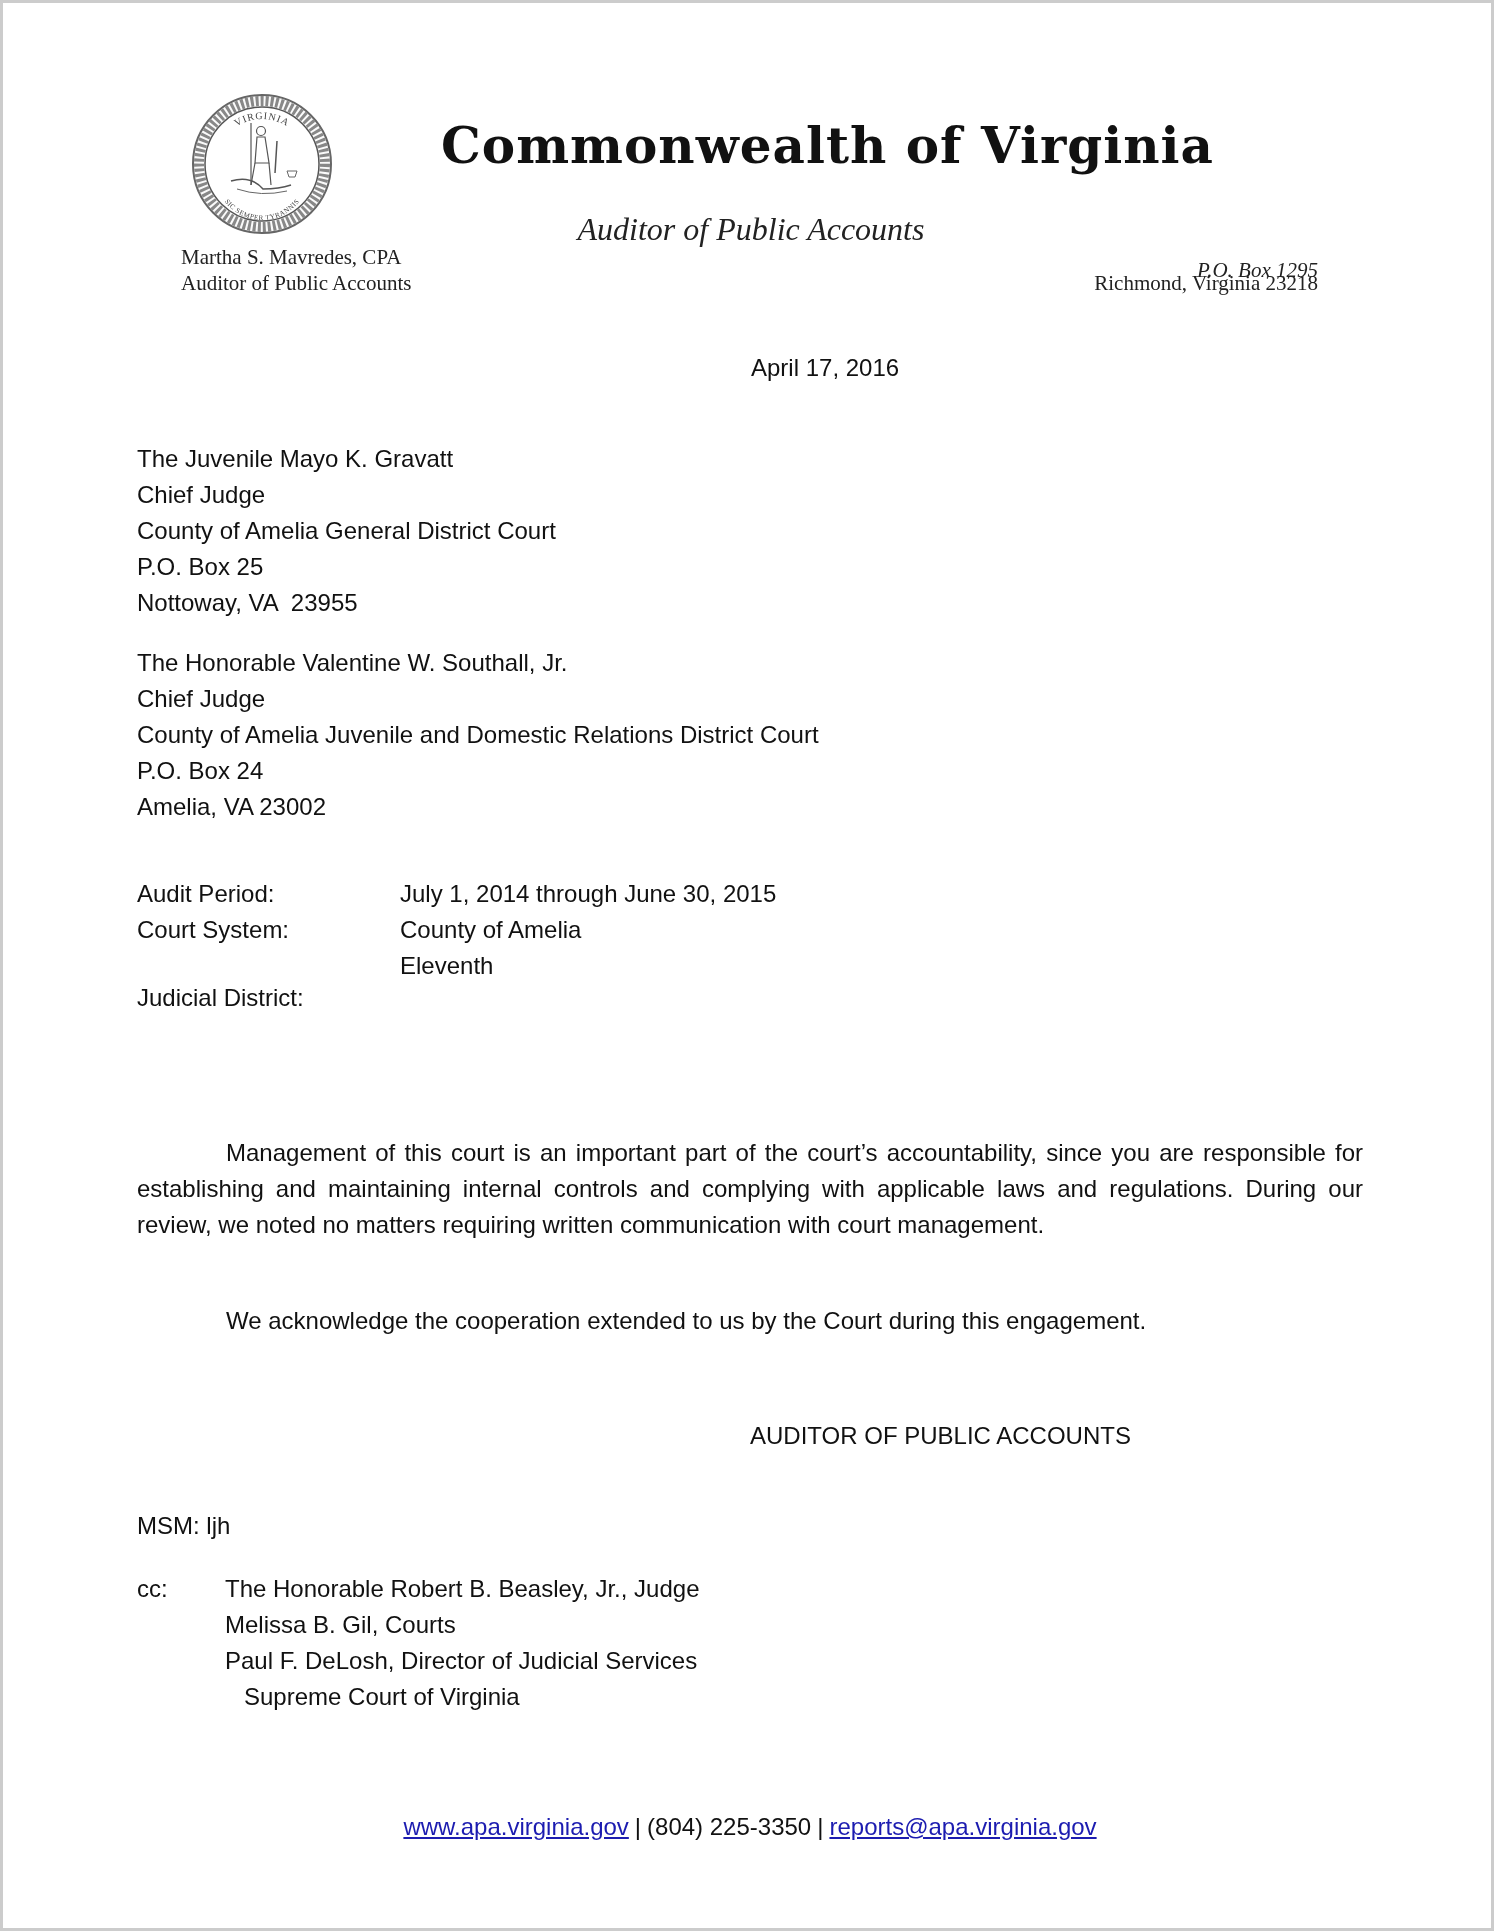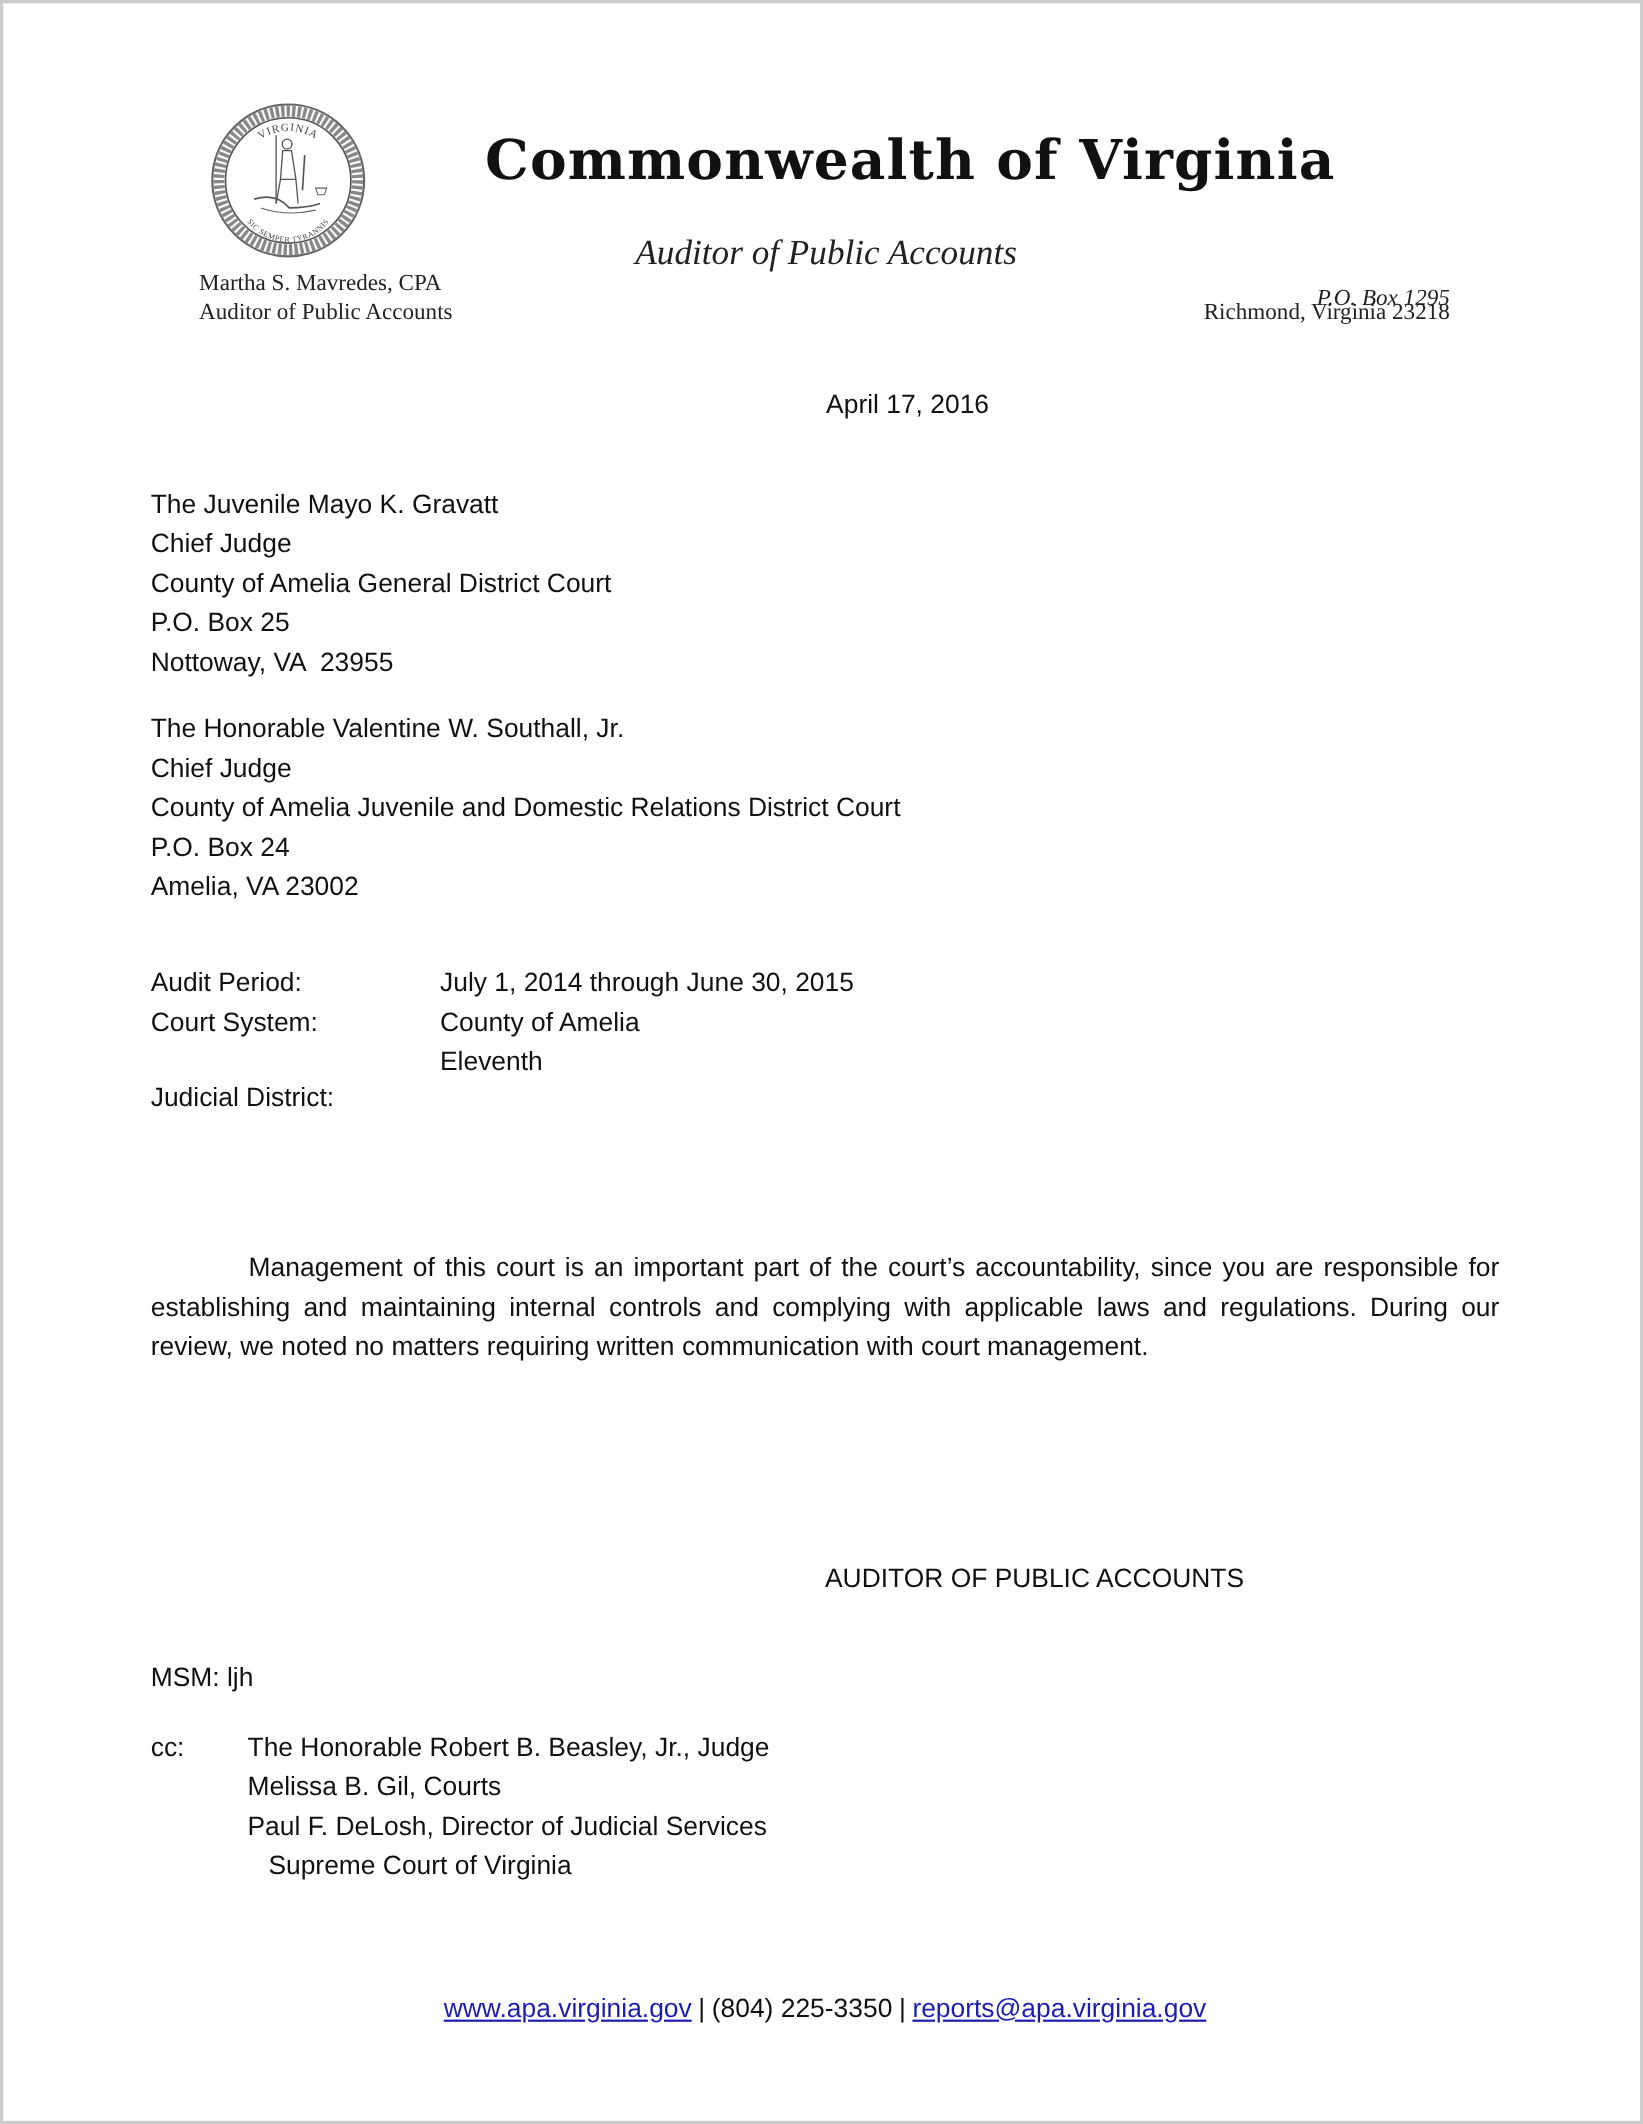--- a/index.html
+++ b/index.html
@@ -97,20 +97,21 @@
   <div>
     <div class="t" style="left:134px; top:877px;">Audit Period:</div>
     <div class="t" style="left:397px; top:877px;">July 1, 2014 through June 30, 2015</div>
     <div class="t" style="left:134px; top:913px;">Court System:</div>
     <div class="t" style="left:397px; top:913px;">County of Amelia</div>
     <div class="t" style="left:134px; top:981px;">Judicial District:</div>
     <div class="t" style="left:397px; top:949px;">Eleventh</div>
   </div>
 
   <div class="para" style="top:1132px;"><span class="indent"></span><span>Management of this court is an important part of the court’s accountability, since you are responsible for establishing and maintaining internal controls and complying with applicable laws and regulations.  During our review, we noted no matters requiring written communication with court management.</span></div>
+  <div class="para" style="top:1300px;"><span class="indent"></span><span>We acknowledge the cooperation extended to us by the Court during this engagement.</span></div>
 
   <div class="t" style="left:747px; top:1419px;">AUDITOR OF PUBLIC ACCOUNTS</div>
 
   <div class="t" style="left:134px; top:1509px;">MSM: ljh</div>
 
   <div>
     <div class="t" style="left:134px; top:1572px;">cc:</div>
     <div class="t" style="left:222px; top:1572px;">The Honorable Robert B. Beasley, Jr., Judge</div>
     <div class="t" style="left:222px; top:1608px;">Melissa B. Gil, Courts</div>
     <div class="t" style="left:222px; top:1644px;">Paul F. DeLosh, Director of Judicial Services</div>

